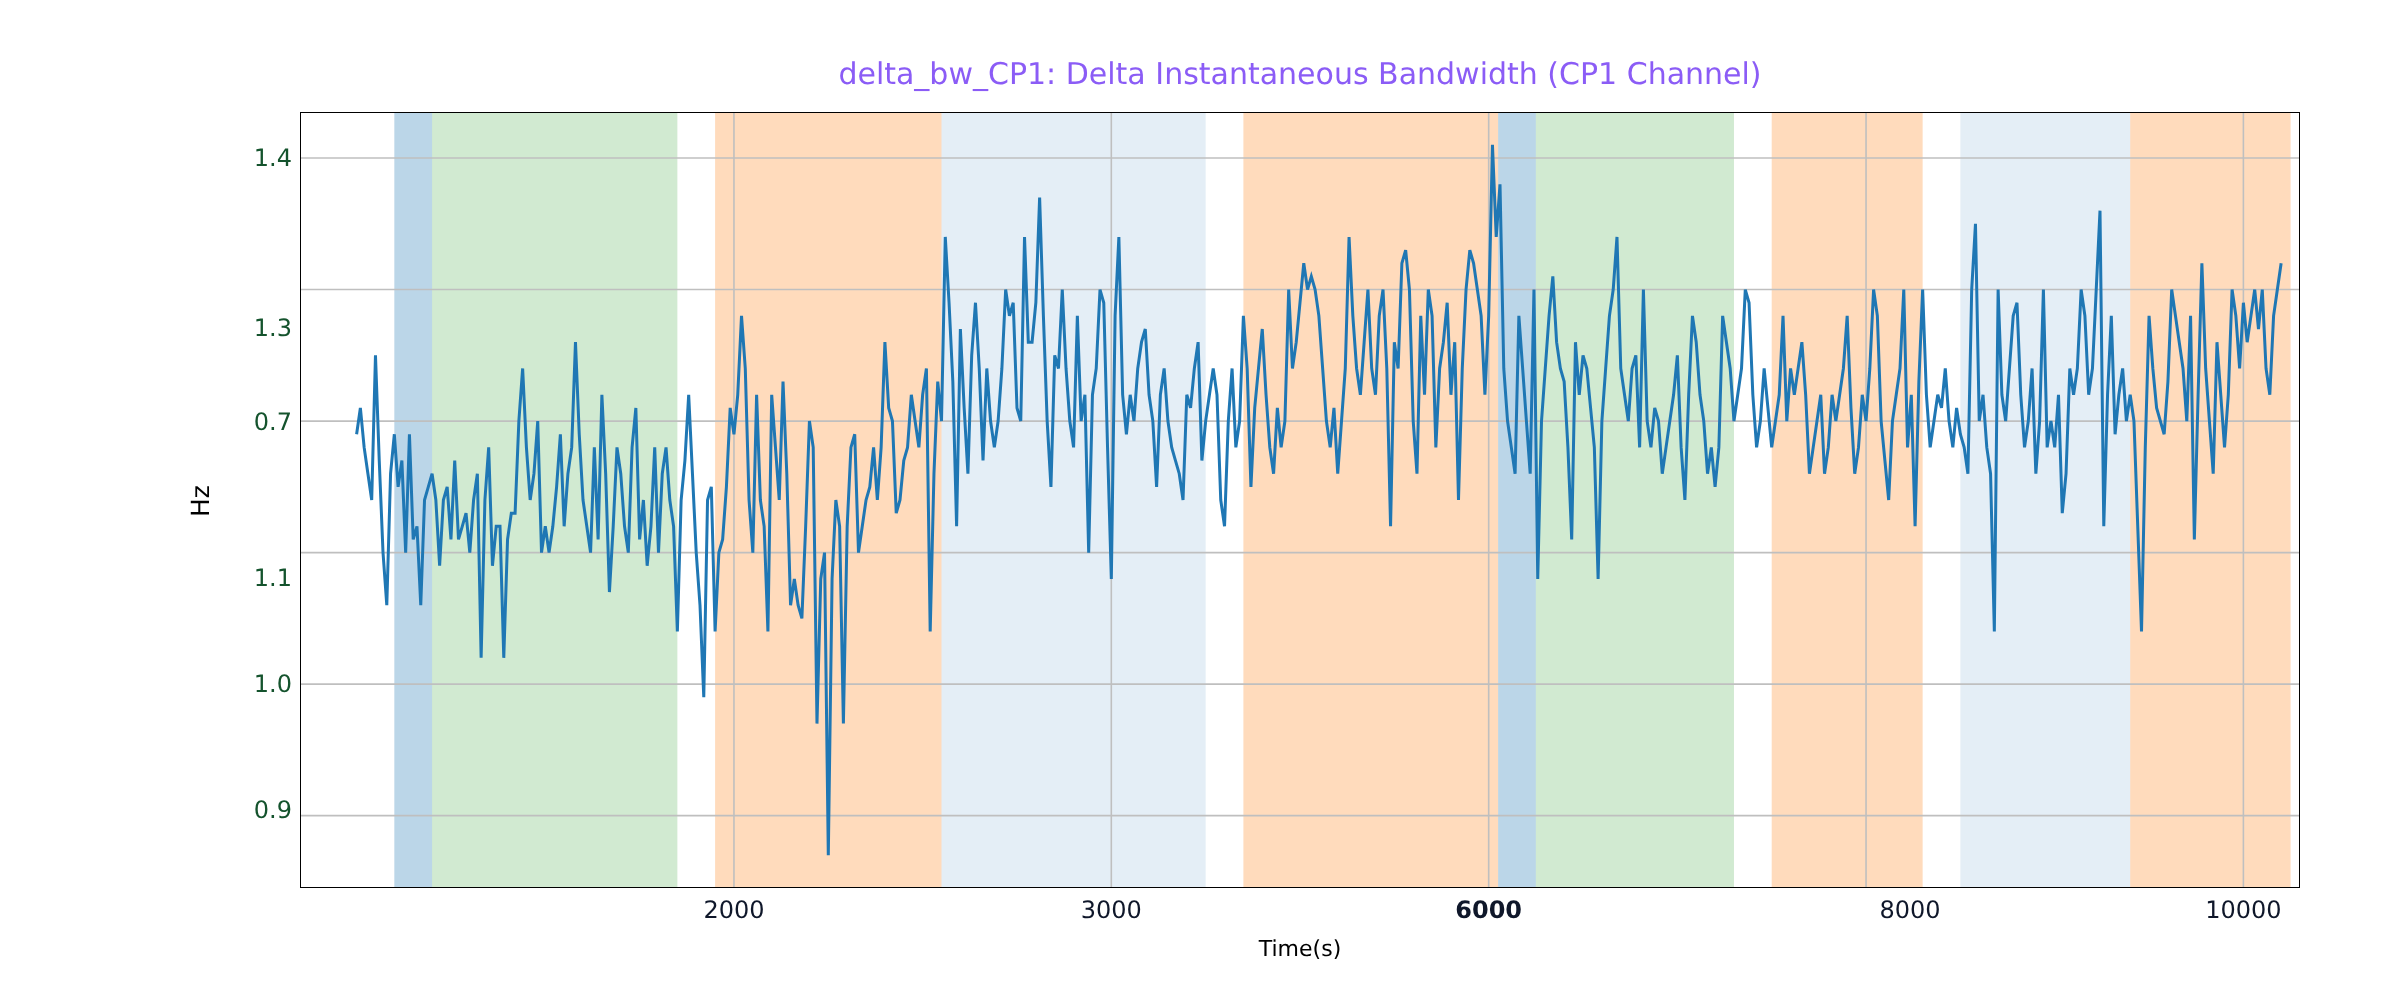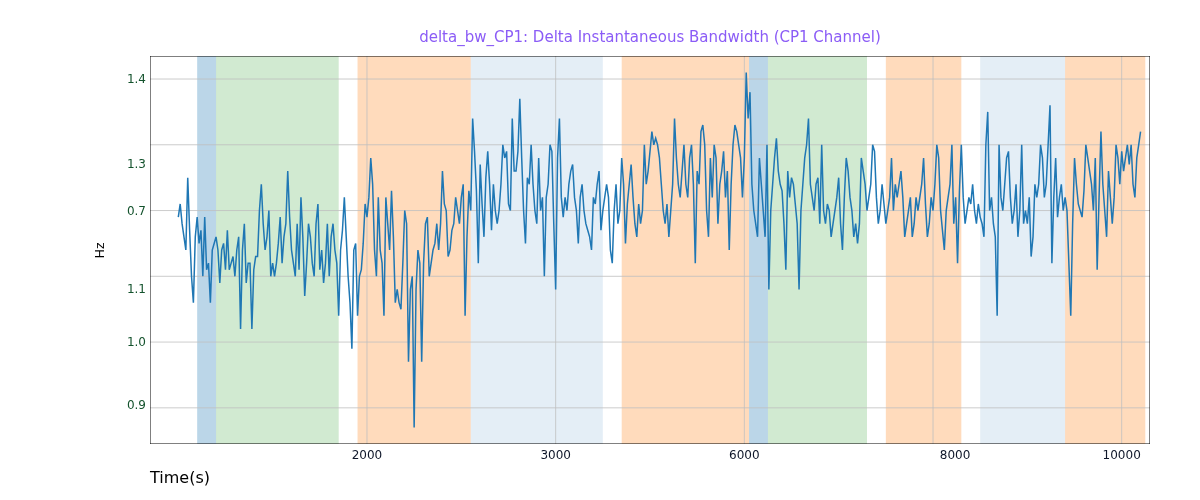--- a/index.html
+++ b/index.html
@@ -42,22 +42,22 @@
     transform: rotate(-90deg);
     font-size: 12.5px;
     color: #000;
     white-space: nowrap;
   }
   .xlabel {
     position: absolute;
     left: 150px;
     top: 468px;
     width: 1000px;
-    text-align: left;
-    font-size: 16px;
+    text-align: center;
+    font-size: 11px;
     color: #000;
   }
   .tick-y {
     position: absolute;
     right: 1054px;
     font-size: 12px;
     color: #14532d;
     transform: translateY(-50%);
   }
   .tick-x {
@@ -143,16 +143,16 @@
     <div class="tick-y" style="top: 405px; text-align: right;">0.9</div>
     <div class="tick-y" style="top: 342.068px;">1.0</div>
     <div class="tick-y" style="top: 289px; margin-left: 28px;">1.1</div>
     <div class="tick-y" style="top: 210.542px;">0.7</div>
     <div class="tick-y" style="top: 144.78px; margin-top: 19px;">1.3</div>
     <div class="tick-y" style="top: 79.0169px;">1.4</div>
   </div>
 <div id="xtick-labels">
     <div class="tick-x" style="left: 366.981px;">2000</div>
     <div class="tick-x" style="left: 555.66px;">3000</div>
-    <div class="tick-x" style="left: 744.34px;">6000</div>
+    <div class="tick-x" style="left: 744.34px; font-weight: bold;">6000</div>
     <div class="tick-x" style="left: 933.019px; margin-left: 22px;">8000</div>
     <div class="tick-x" style="left: 1121.7px;">10000</div>
   </div>
 
 </body></html>

